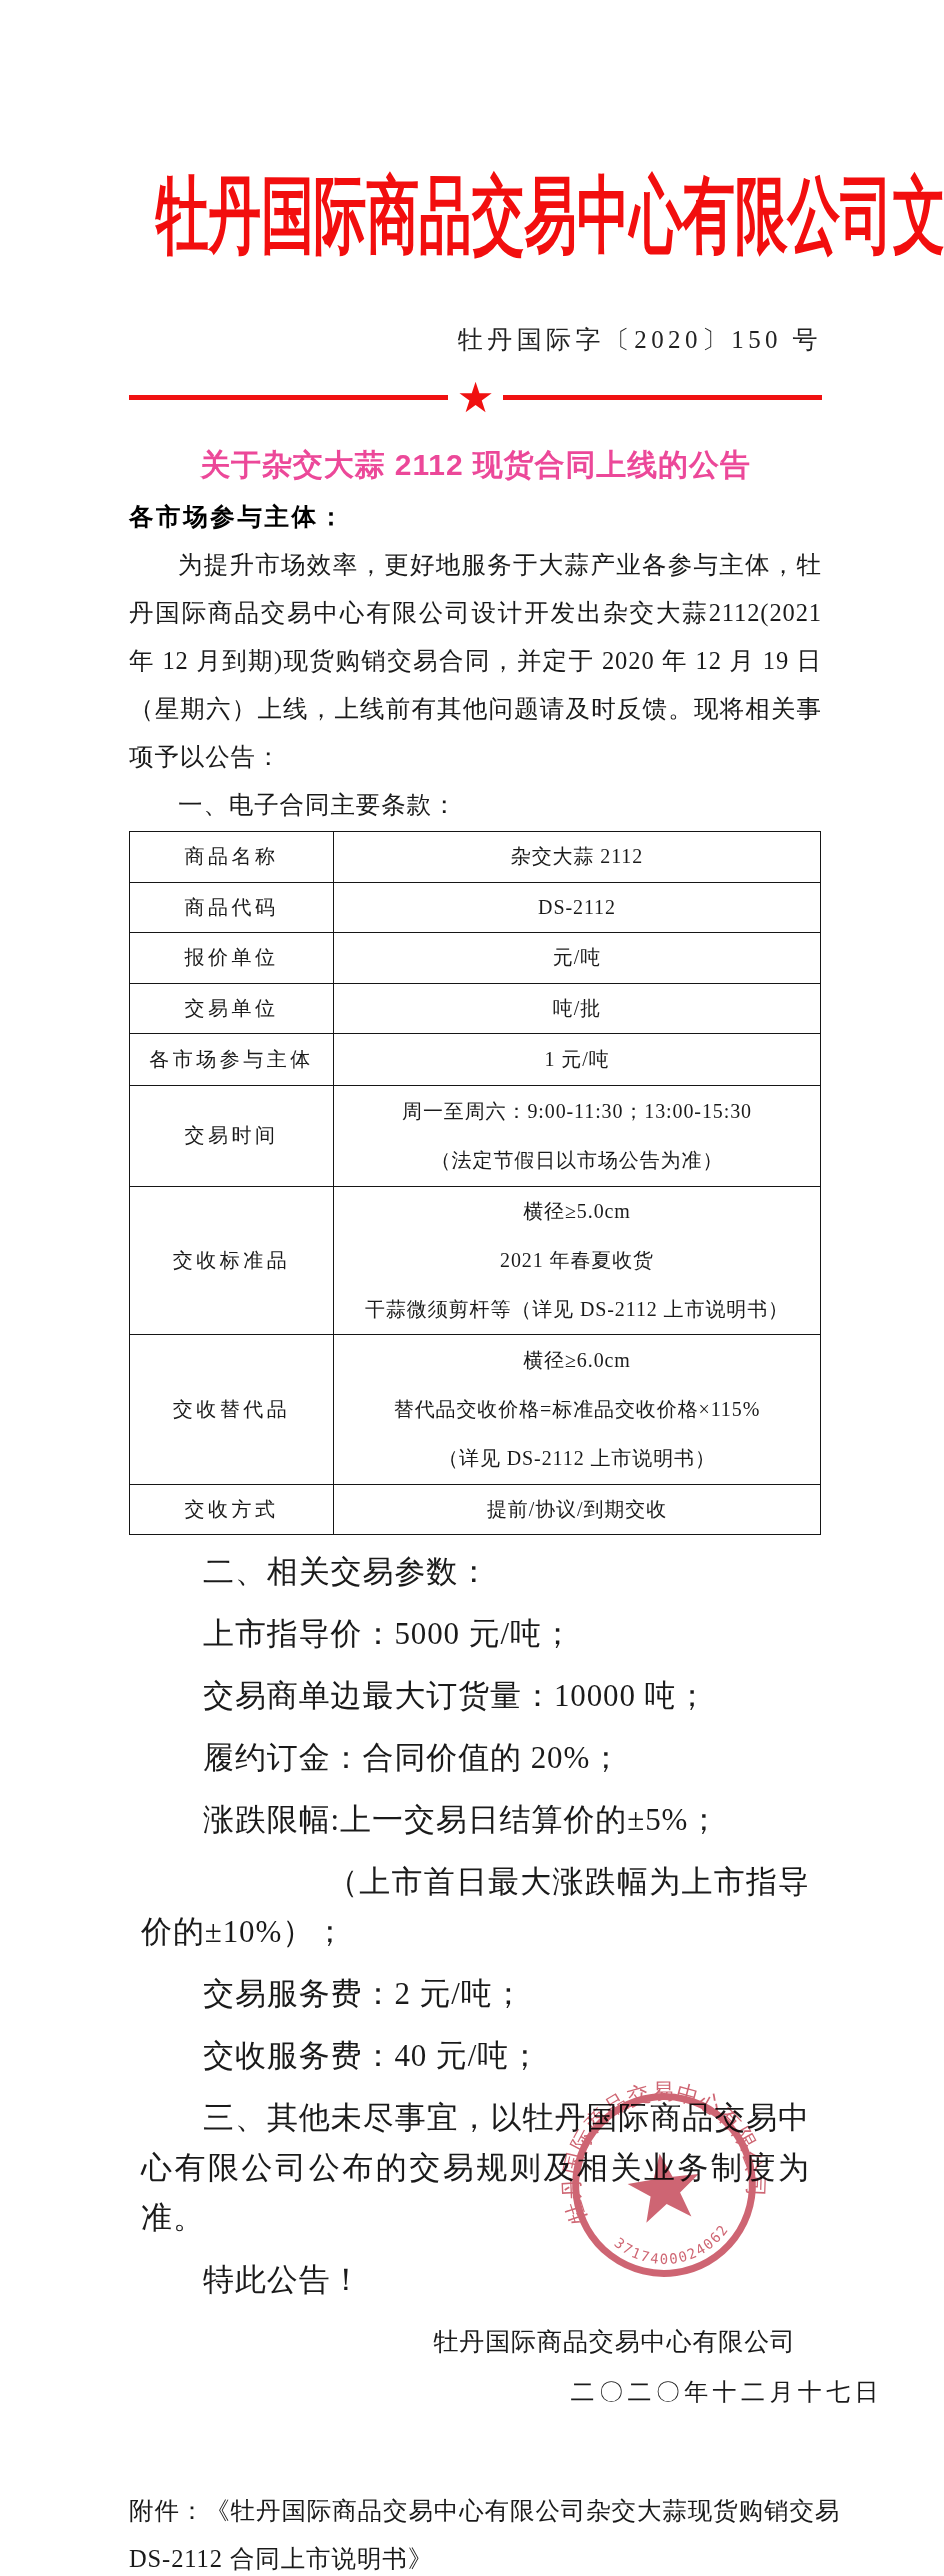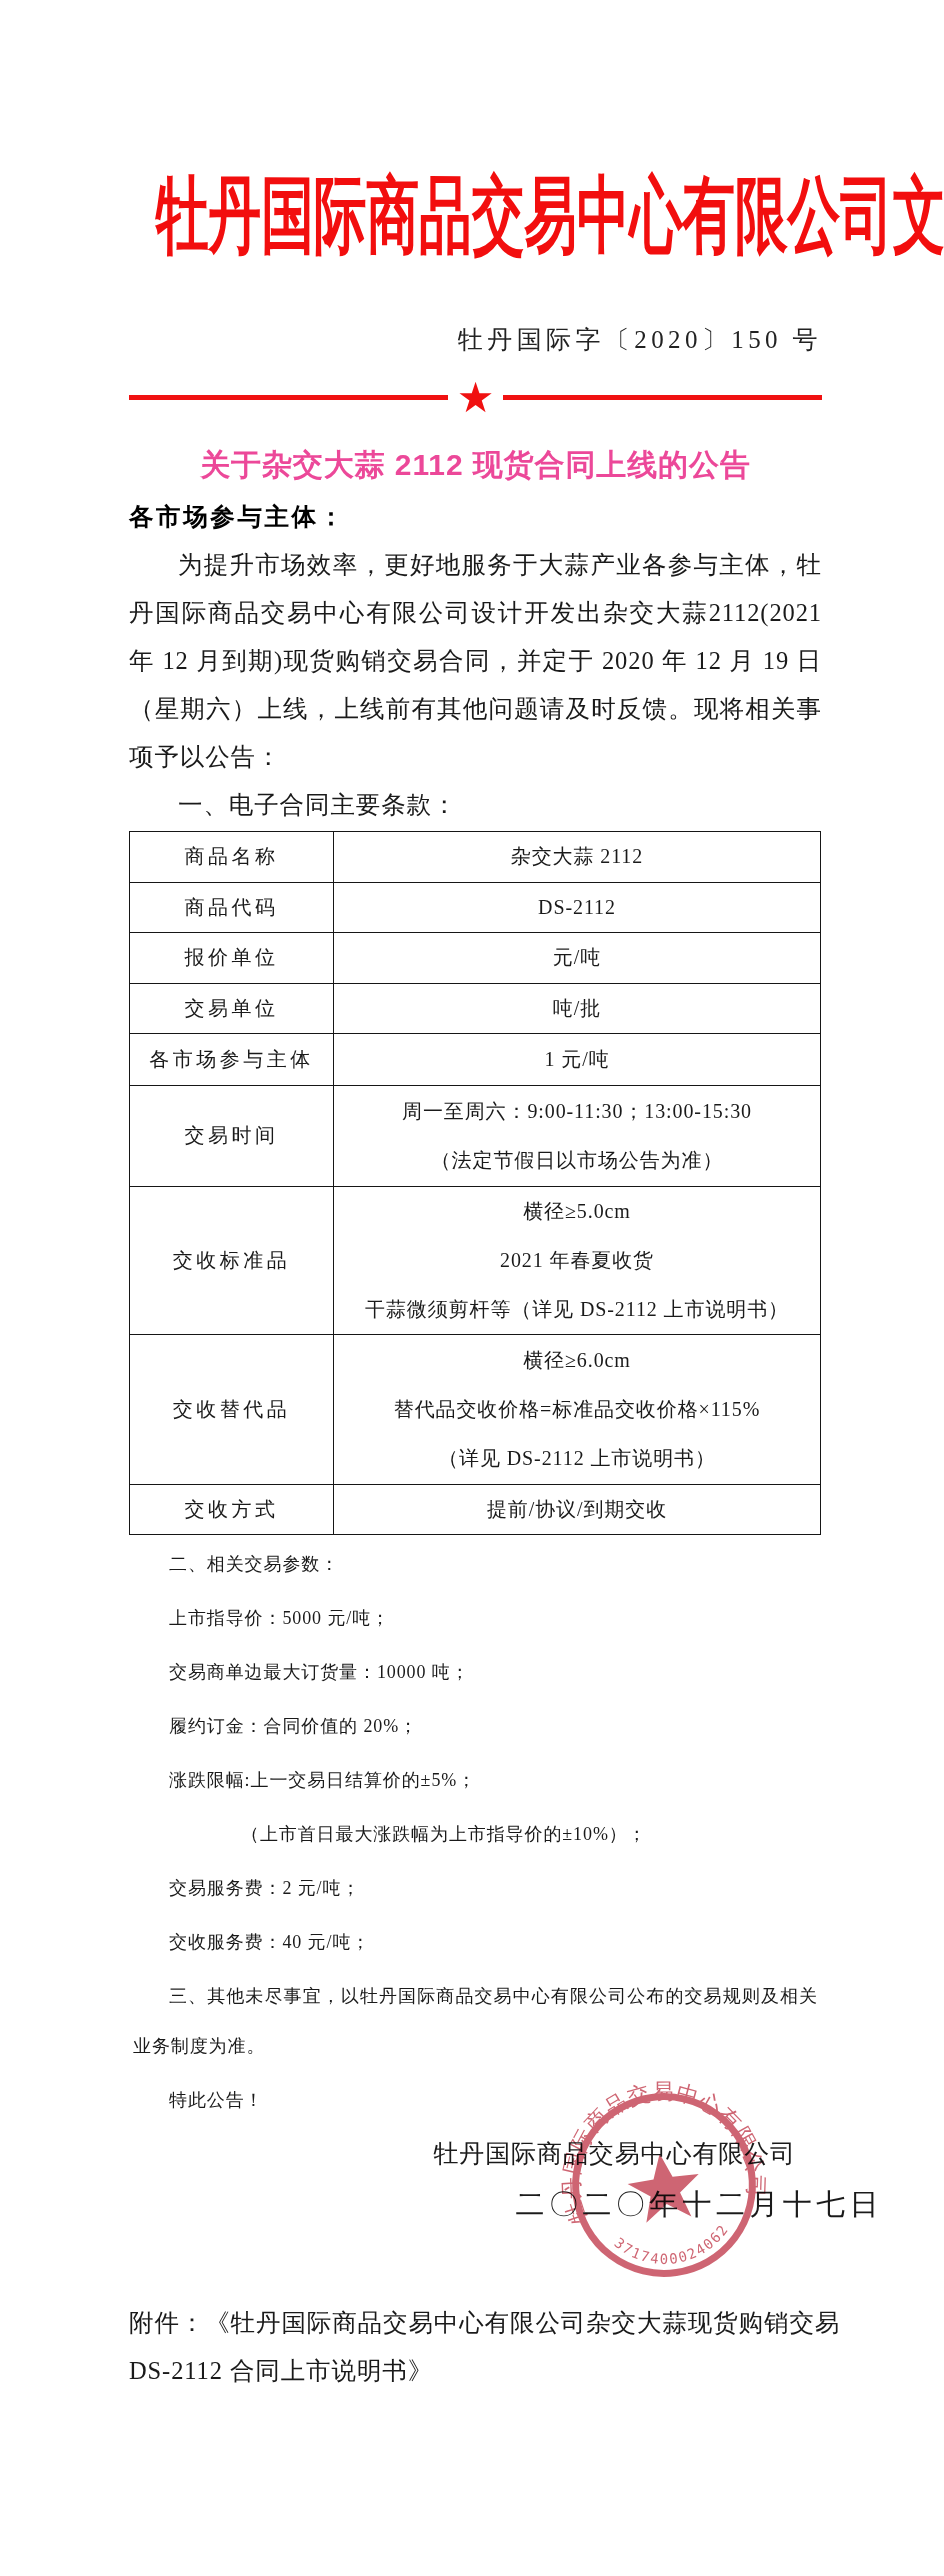--- a/index.html
+++ b/index.html
@@ -75,34 +75,34 @@
   table.contract td{
     border:1.7px solid #161616;
     font-size:20px;
     text-align:center;vertical-align:middle;
     padding:0;
   }
   table.contract td.lbl{width:203px;letter-spacing:3.5px;}
   table.contract .vline{line-height:49px;letter-spacing:0.9px;}
   .params{margin-top:0;}
   .params p{
-    margin:4px;font-size:18px;line-height:50px;
+    margin:12px;font-size:31px;line-height:50px;
     text-align:justify;letter-spacing:0.9px;
   }
   .params p.ind2{text-indent:2em;}
   .params p.ind6{text-indent:6em;}
   .signature{
     margin:0;height:50px;line-height:50px;
     text-align:right;padding-right:26px;
     font-size:25px;letter-spacing:0.9px;
   }
   .issue-date{
     margin:0 -61px 0 0;height:50px;line-height:50px;
     text-align:right;
-    font-size:29px;letter-spacing:4.4px;
+    font-size:24px;letter-spacing:4.4px;
   }
   .attachment{
     margin-top:70px;
     font-size:24.5px;line-height:48px;letter-spacing:0.9px;
   }
   .attachment div{white-space:nowrap;}
   
   .seal{
     position:absolute;
     left:524px;top:2045px;

